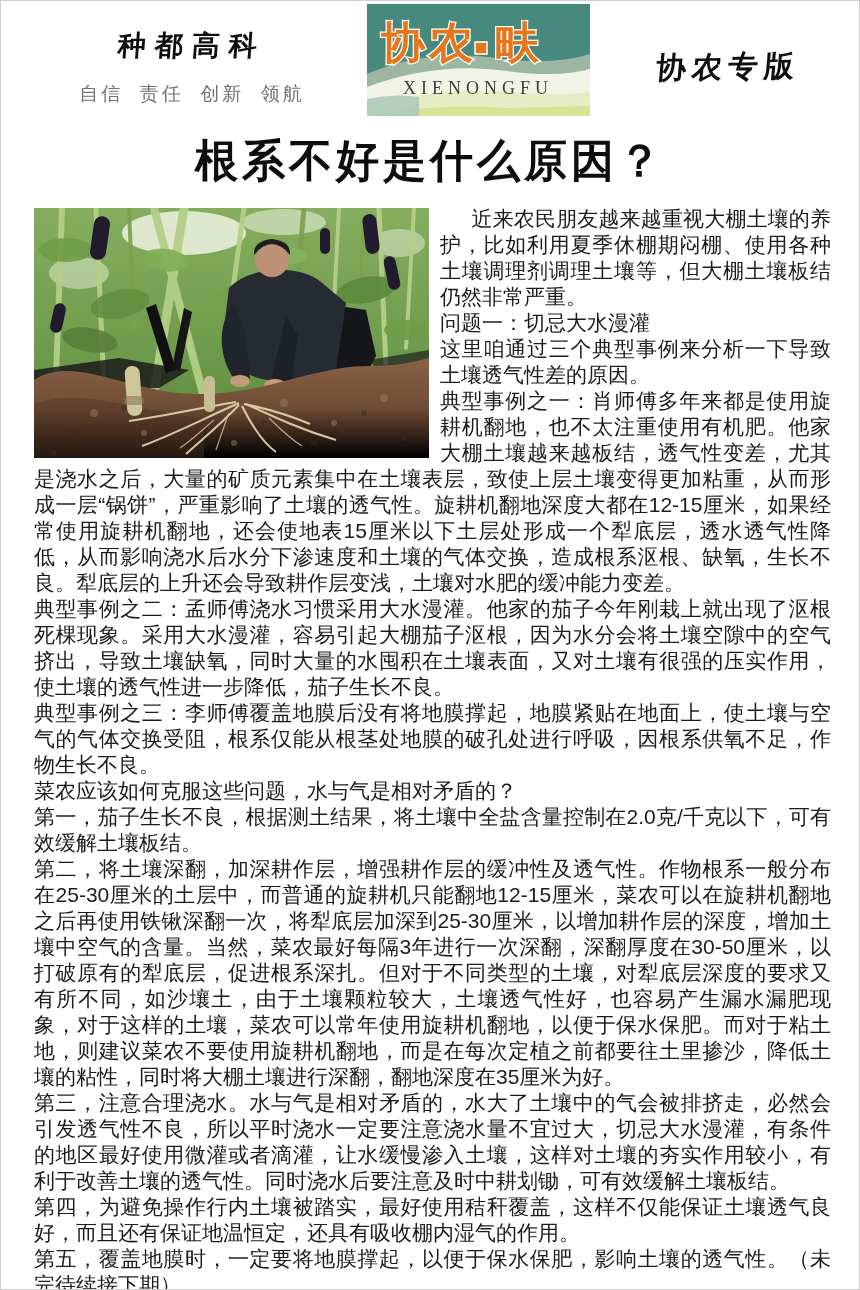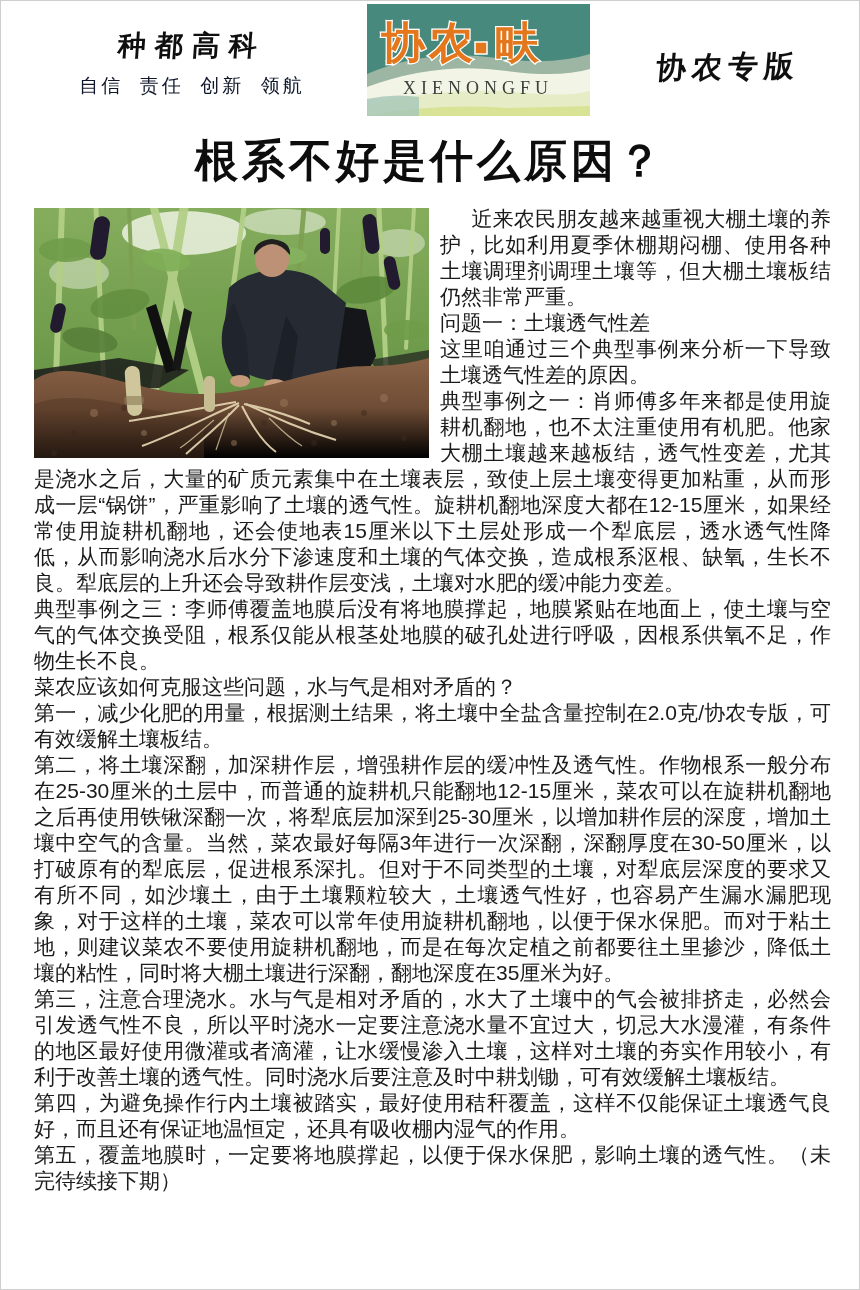--- a/index.html
+++ b/index.html
@@ -16,21 +16,21 @@
   }
   
   .header{position:relative;height:120px;}
   .brand{position:absolute;left:58px;top:26px;width:266px;text-align:center;}
   .brand-name{
     font-family:"Liberation Serif","DejaVu Serif",serif;
     font-weight:bold;font-size:28px;letter-spacing:9px;color:#0f0f0f;
     transform:skewX(-4deg);
   }
   .brand-slogan{
-    margin-top:8px;font-size:19px;letter-spacing:3px;color:#0f172a;white-space:pre;
+    margin-top:16px;font-size:19px;letter-spacing:3px;color:#737373;white-space:pre;
   }
   .banner{position:absolute;left:335px;top:3px;width:223px;height:95px;padding-left:31px;}
   .banner svg{display:block;}
   .edition{
     position:absolute;left:612px;top:46px;width:230px;text-align:center;
     font-family:"Liberation Serif","DejaVu Serif",serif;
     font-weight:bold;font-size:30px;letter-spacing:6px;color:#0f0f0f;
     transform:rotate(-1deg) skewX(-6deg);
   }
   
@@ -196,25 +196,26 @@
           <path d="M195,205 C190,218 186,230 182,242"></path>
         </g>
 
         <rect x="92" y="158" width="15" height="50" rx="7" fill="#CFC69B" transform="rotate(-4 99 183)"></rect>
         <rect x="170" y="168" width="11" height="36" rx="5" fill="#C6BD92"></rect>
         <rect x="90" y="188" width="20" height="9" rx="4" fill="#8A7B55" opacity="0.6"></rect>
       </svg>
     </div>
 
     <p class="p-indent">近来农民朋友越来越重视大棚土壤的养护，比如利用夏季休棚期闷棚、使用各种土壤调理剂调理土壤等，但大棚土壤板结仍然非常严重。</p>
-    <p>问题一：土壤透气性差</p>
+    <p>问题一：切忌大水漫灌</p>
     <p>这里咱通过三个典型事例来分析一下导致土壤透气性差的原因。</p>
     <p>典型事例之一：肖师傅多年来都是使用旋耕机翻地，也不太注重使用有机肥。他家大棚土壤越来越板结，透气性变差，尤其是浇水之后，大量的矿质元素集中在土壤表层，致使上层土壤变得更加粘重，从而形成一层“锅饼”，严重影响了土壤的透气性。旋耕机翻地深度大都在12-15厘米，如果经常使用旋耕机翻地，还会使地表15厘米以下土层处形成一个犁底层，透水透气性降低，从而影响浇水后水分下渗速度和土壤的气体交换，造成根系沤根、缺氧，生长不良。犁底层的上升还会导致耕作层变浅，土壤对水肥的缓冲能力变差。</p>
+    <p>典型事例之二：孟师傅浇水习惯采用大水漫灌。他家的茄子今年刚栽上就出现了沤根死棵现象。采用大水漫灌，容易引起大棚茄子沤根，因为水分会将土壤空隙中的空气挤出，导致土壤缺氧，同时大量的水囤积在土壤表面，又对土壤有很强的压实作用，使土壤的透气性进一步降低，茄子生长不良。</p>
     <p>典型事例之三：李师傅覆盖地膜后没有将地膜撑起，地膜紧贴在地面上，使土壤与空气的气体交换受阻，根系仅能从根茎处地膜的破孔处进行呼吸，因根系供氧不足，作物生长不良。</p>
     <p>菜农应该如何克服这些问题，水与气是相对矛盾的？</p>
-    <p>第一，减少化肥的用量，根据测土结果，将土壤中全盐含量控制在2.0克/协农专版，可有效缓解土壤板结。</p>
+    <p>第一，茄子生长不良，根据测土结果，将土壤中全盐含量控制在2.0克/千克以下，可有效缓解土壤板结。</p>
     <p>第二，将土壤深翻，加深耕作层，增强耕作层的缓冲性及透气性。作物根系一般分布在25-30厘米的土层中，而普通的旋耕机只能翻地12-15厘米，菜农可以在旋耕机翻地之后再使用铁锹深翻一次，将犁底层加深到25-30厘米，以增加耕作层的深度，增加土壤中空气的含量。当然，菜农最好每隔3年进行一次深翻，深翻厚度在30-50厘米，以打破原有的犁底层，促进根系深扎。但对于不同类型的土壤，对犁底层深度的要求又有所不同，如沙壤土，由于土壤颗粒较大，土壤透气性好，也容易产生漏水漏肥现象，对于这样的土壤，菜农可以常年使用旋耕机翻地，以便于保水保肥。而对于粘土地，则建议菜农不要使用旋耕机翻地，而是在每次定植之前都要往土里掺沙，降低土壤的粘性，同时将大棚土壤进行深翻，翻地深度在35厘米为好。</p>
     <p>第三，注意合理浇水。水与气是相对矛盾的，水大了土壤中的气会被排挤走，必然会引发透气性不良，所以平时浇水一定要注意浇水量不宜过大，切忌大水漫灌，有条件的地区最好使用微灌或者滴灌，让水缓慢渗入土壤，这样对土壤的夯实作用较小，有利于改善土壤的透气性。同时浇水后要注意及时中耕划锄，可有效缓解土壤板结。</p>
     <p>第四，为避免操作行内土壤被踏实，最好使用秸秆覆盖，这样不仅能保证土壤透气良好，而且还有保证地温恒定，还具有吸收棚内湿气的作用。</p>
     <p>第五，覆盖地膜时，一定要将地膜撑起，以便于保水保肥，影响土壤的透气性。（未完待续接下期）</p>
   </div>
 
 </div>
 
 </body></html>

